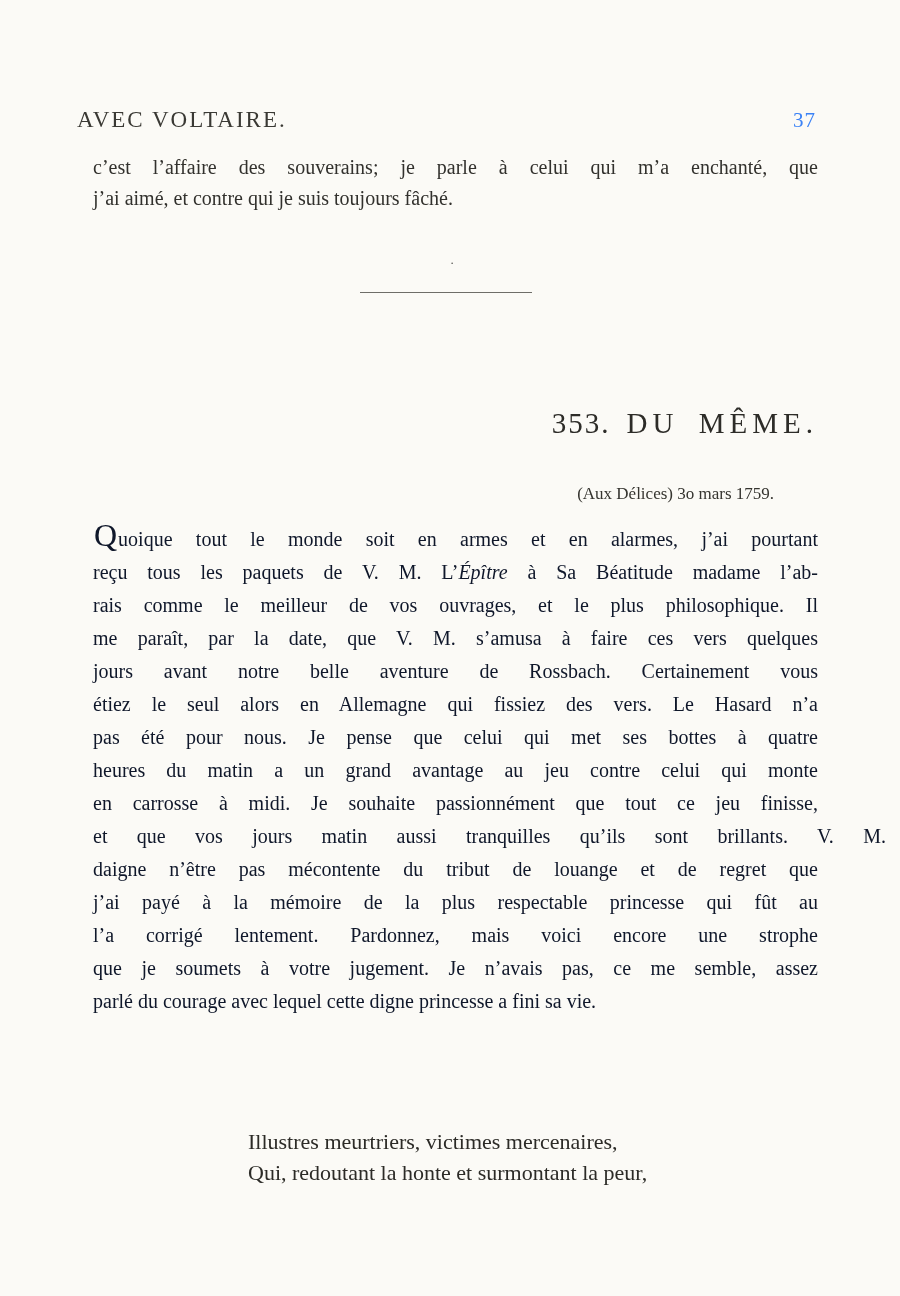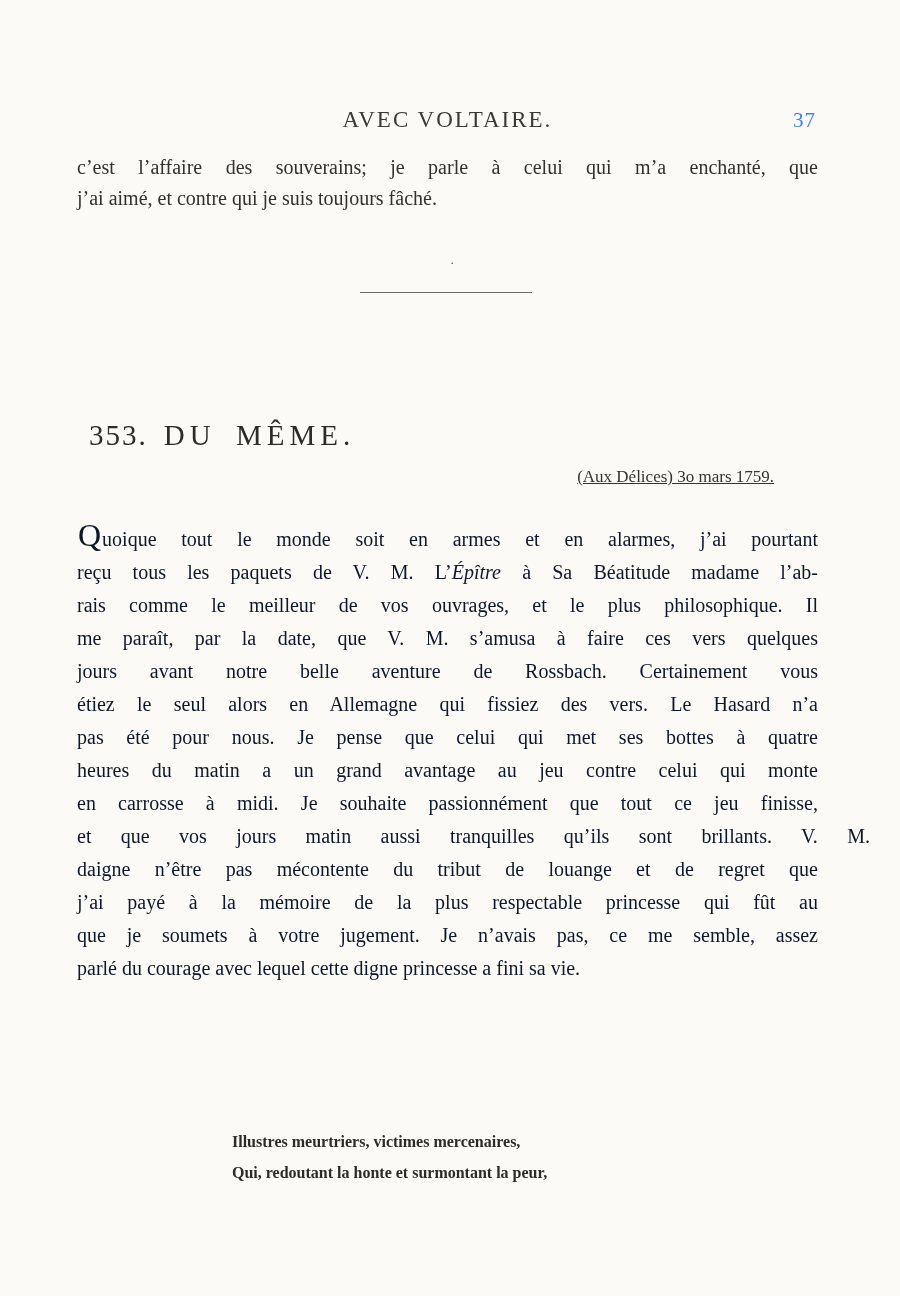--- a/index.html
+++ b/index.html
@@ -10,21 +10,21 @@
     background: #fbfaf6;
     font-family: "Liberation Serif", "DejaVu Serif", serif;
     color: #32312d;
     overflow: hidden;
     -webkit-font-smoothing: antialiased;
   }
 
   
   .running-header {
     position: absolute; top: 107px; left: 77px; width: 741px;
-    text-align: center; font-size: 23px; letter-spacing: 2px;
+    font-size: 23px; letter-spacing: 2px;
     color: #3a3934;
   }
   .page-number {
     position: absolute; right: 2px; top: 1px;
     font-size: 21px; letter-spacing: 1px; color: #3b82f6;
   }
 
   
   .continuation {
     position: absolute; top: 152px; left: 77px; width: 741px;
@@ -37,51 +37,51 @@
     text-align: center; font-size: 13px; color: #55544f;
   }
   .divider {
     position: absolute; top: 292px; left: 360px; width: 172px;
     border: none; border-top: 1px solid #6e6d68; margin: 0;
   }
 
   
   .letter-heading {
     position: absolute; top: 407px; left: 77px; width: 741px;
-    margin: 12px; text-align: left; font-weight: normal;
+    margin: 0; text-align: right; font-weight: normal;
     font-size: 29px; color: #2d2c28; white-space: nowrap;
   }
   .letter-heading .number { letter-spacing: 2px; margin-right: 16px; }
   .letter-heading .title  { letter-spacing: 5px; word-spacing: 8px; }
 
   .dateline {
-    position: absolute; top: 467px; left: 77px; width: 697px;
-    text-align: right; font-size: 17px; color: #35342f; text-decoration: underline;
+    position: absolute; top: 484px; left: 77px; width: 697px;
+    text-align: right; font-size: 17px; color: #35342f;
   }
 
   
   .letter-body {
     position: absolute; top: 519px; left: 77px; width: 741px;
     font-size: 20px; line-height: 33px; color: #0f172a;
   }
-  .line { text-align: left; }
+  .line { text-align: left; margin-left: 16px; }
   .jfull { text-align: justify; text-align-last: justify; }
   .letter-body .line.wide { width: 793px; }
   .letter-body .line:first-child { text-indent: 1px; }
   .initial {
     font-size: 32px; line-height: 1;
     letter-spacing: 1px;
   }
   .italic { font-style: italic; }
 
   
   .verse {
     position: absolute; top: 1126px; left: 232px;
-    font-size: 16px; line-height: 31px;
-    font-weight: 700; color: #2c2b27;
+    font-size: 22px; line-height: 31px;
+    font-weight: 400; color: #2c2b27;
   }
 </style>
 </head>
 <body>
 
 <div class="page">
 
   <header class="running-header">
     <span>AVEC VOLTAIRE.</span>
     <span class="page-number">37</span>
@@ -108,20 +108,21 @@
       <div class="line jfull"><span>rais comme le meilleur de vos ouvrages, et le plus philosophique. Il</span></div>
       <div class="line jfull"><span>me paraît, par la date, que V. M. s’amusa à faire ces vers quelques</span></div>
       <div class="line jfull"><span>jours avant notre belle aventure de Rossbach. Certainement vous</span></div>
       <div class="line jfull"><span>étiez le seul alors en Allemagne qui fissiez des vers. Le Hasard n’a</span></div>
       <div class="line jfull"><span>pas été pour nous. Je pense que celui qui met ses bottes à quatre</span></div>
       <div class="line jfull"><span>heures du matin a un grand avantage au jeu contre celui qui monte</span></div>
       <div class="line jfull"><span>en carrosse à midi. Je souhaite passionnément que tout ce jeu finisse,</span></div>
       <div class="line jfull wide"><span>et que vos jours matin aussi tranquilles qu’ils sont brillants. V. M.</span></div>
       <div class="line jfull"><span>daigne n’être pas mécontente du tribut de louange et de regret que</span></div>
       <div class="line jfull"><span>j’ai payé à la mémoire de la plus respectable princesse qui fût au</span></div>
+      <div class="line jfull"><span>l’a corrigé lentement. Pardonnez, mais voici encore une strophe</span></div>
       <div class="line jfull"><span>que je soumets à votre jugement. Je n’avais pas, ce me semble, assez</span></div>
       <div class="line"><span>parlé du courage avec lequel cette digne princesse a fini sa vie.</span></div>
     </div>
 
   <div class="verse">
       <div class="line"><span>Illustres meurtriers, victimes mercenaires,</span></div>
       <div class="line"><span>Qui, redoutant la honte et surmontant la peur,</span></div>
     </div>
 
 </div>

